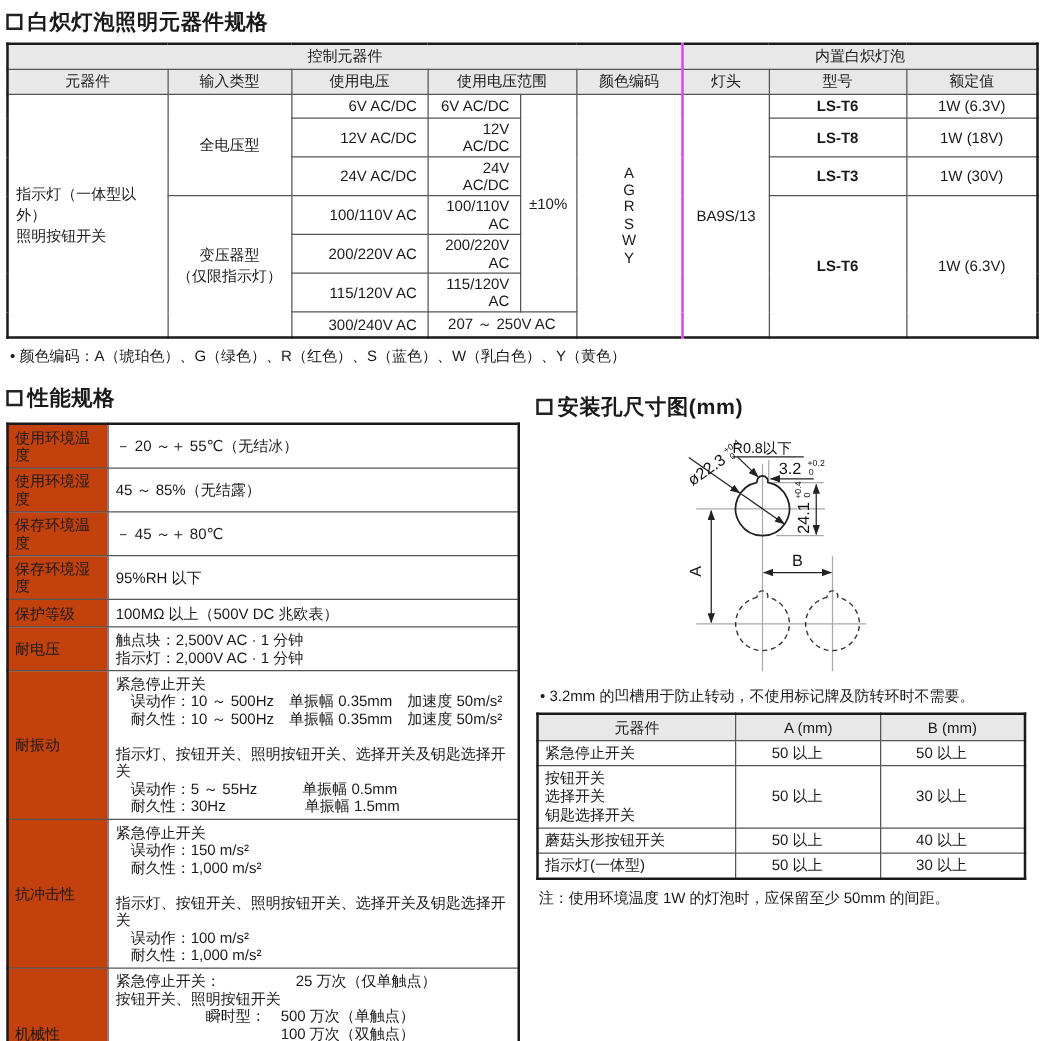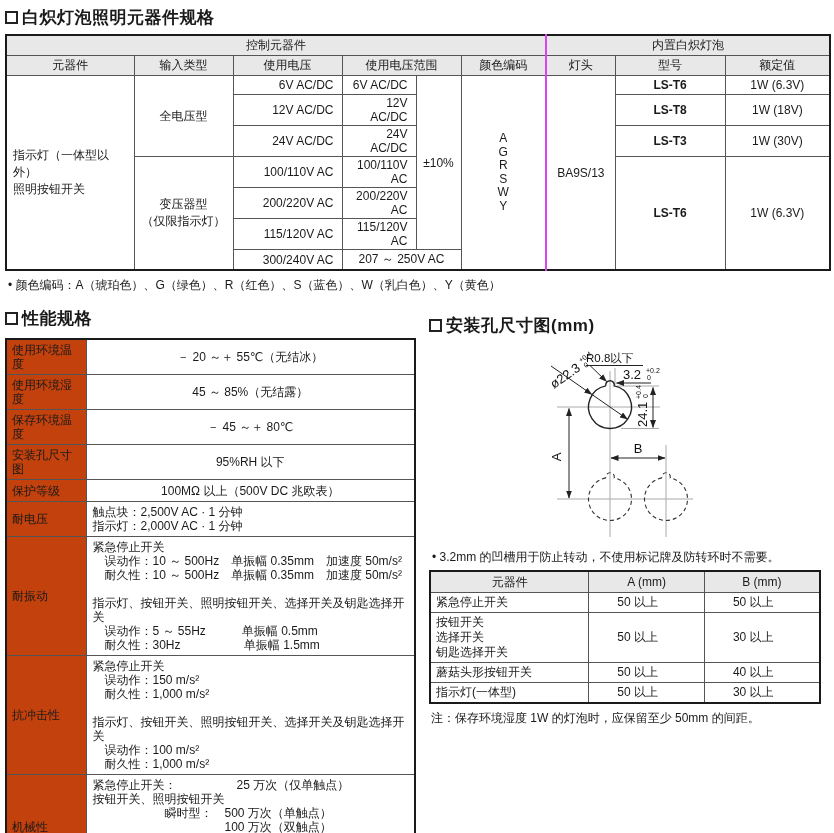--- a/index.html
+++ b/index.html
@@ -22,21 +22,21 @@
   .thickL{border-left:2px solid #d946ef;}
   .codes{line-height:13.5px;}
   .fn{font-size:12px;margin:6px 0 0 3px;}
   .cols{display:flex;margin-top:13px;}
   .col-left{width:410px;flex:0 0 auto;}
   .col-right{width:402px;flex:0 0 auto;margin-left:14px;}
   .perf{width:409px;border:2px solid #1a1a1a;margin-top:8px;}
   .perf td{line-height:14px;}
   .perf .lbl{background:#c2410c;width:78px;padding:3px 2px 3px 5px;vertical-align:middle;}
   .perf .val{padding:3px 6px;}
-  .perf .single{height:15px;text-align:center;}
+  .perf .single{height:15px;}
   .mnt{width:392px;border:2px solid #1a1a1a;margin-top:4px;}
   .mnt td{line-height:15px;padding:2px 5px;}
   .mnt .cmp{width:158px;}
   .mnt .num{width:108px;padding-left:28px;}
   .mnt tr.r1{height:19px;}
   .note{font-size:12px;margin:6px 0 0 2px;}
   .rtitle{margin-top:7px;}
   svg{display:block;margin:4px 0 0 18px;}
   svg text{fill:#111;font-family:"Liberation Sans","DejaVu Sans",sans-serif;}
   .dim{stroke:#222;stroke-width:1;fill:none;}
@@ -154,21 +154,21 @@
         </tr>
         <tr>
           <td class="lbl">使用环境湿度</td>
           <td class="val single">45 ～ 85%（无结露）</td>
         </tr>
         <tr>
           <td class="lbl">保存环境温度</td>
           <td class="val single">－ 45 ～＋ 80℃</td>
         </tr>
         <tr>
-          <td class="lbl">安装孔尺寸图</td>
+          <td class="lbl">保存环境湿度</td>
           <td class="val single">95%RH 以下</td>
         </tr>
         <tr>
           <td class="lbl">保护等级</td>
           <td class="val single">100MΩ 以上（500V DC 兆欧表）</td>
         </tr>
         <tr>
           <td class="lbl">耐电压</td>
           <td class="val prew">触点块：2,500V AC · 1 分钟
 指示灯：2,000V AC · 1 分钟</td>
@@ -297,17 +297,17 @@
           <td class="num">40 以上</td>
         </tr>
         <tr class="r1">
           <td class="cmp">指示灯(一体型)</td>
           <td class="num">50 以上</td>
           <td class="num">30 以上</td>
         </tr>
       </tbody>
         </table>
 
-      <div class="note">注：保存环境湿度 1W 的灯泡时，应保留至少 50mm 的间距。</div>
+      <div class="note">注：使用环境温度 1W 的灯泡时，应保留至少 50mm 的间距。</div>
     </div>
 
   </div>
 </div>
 
 </body></html>

